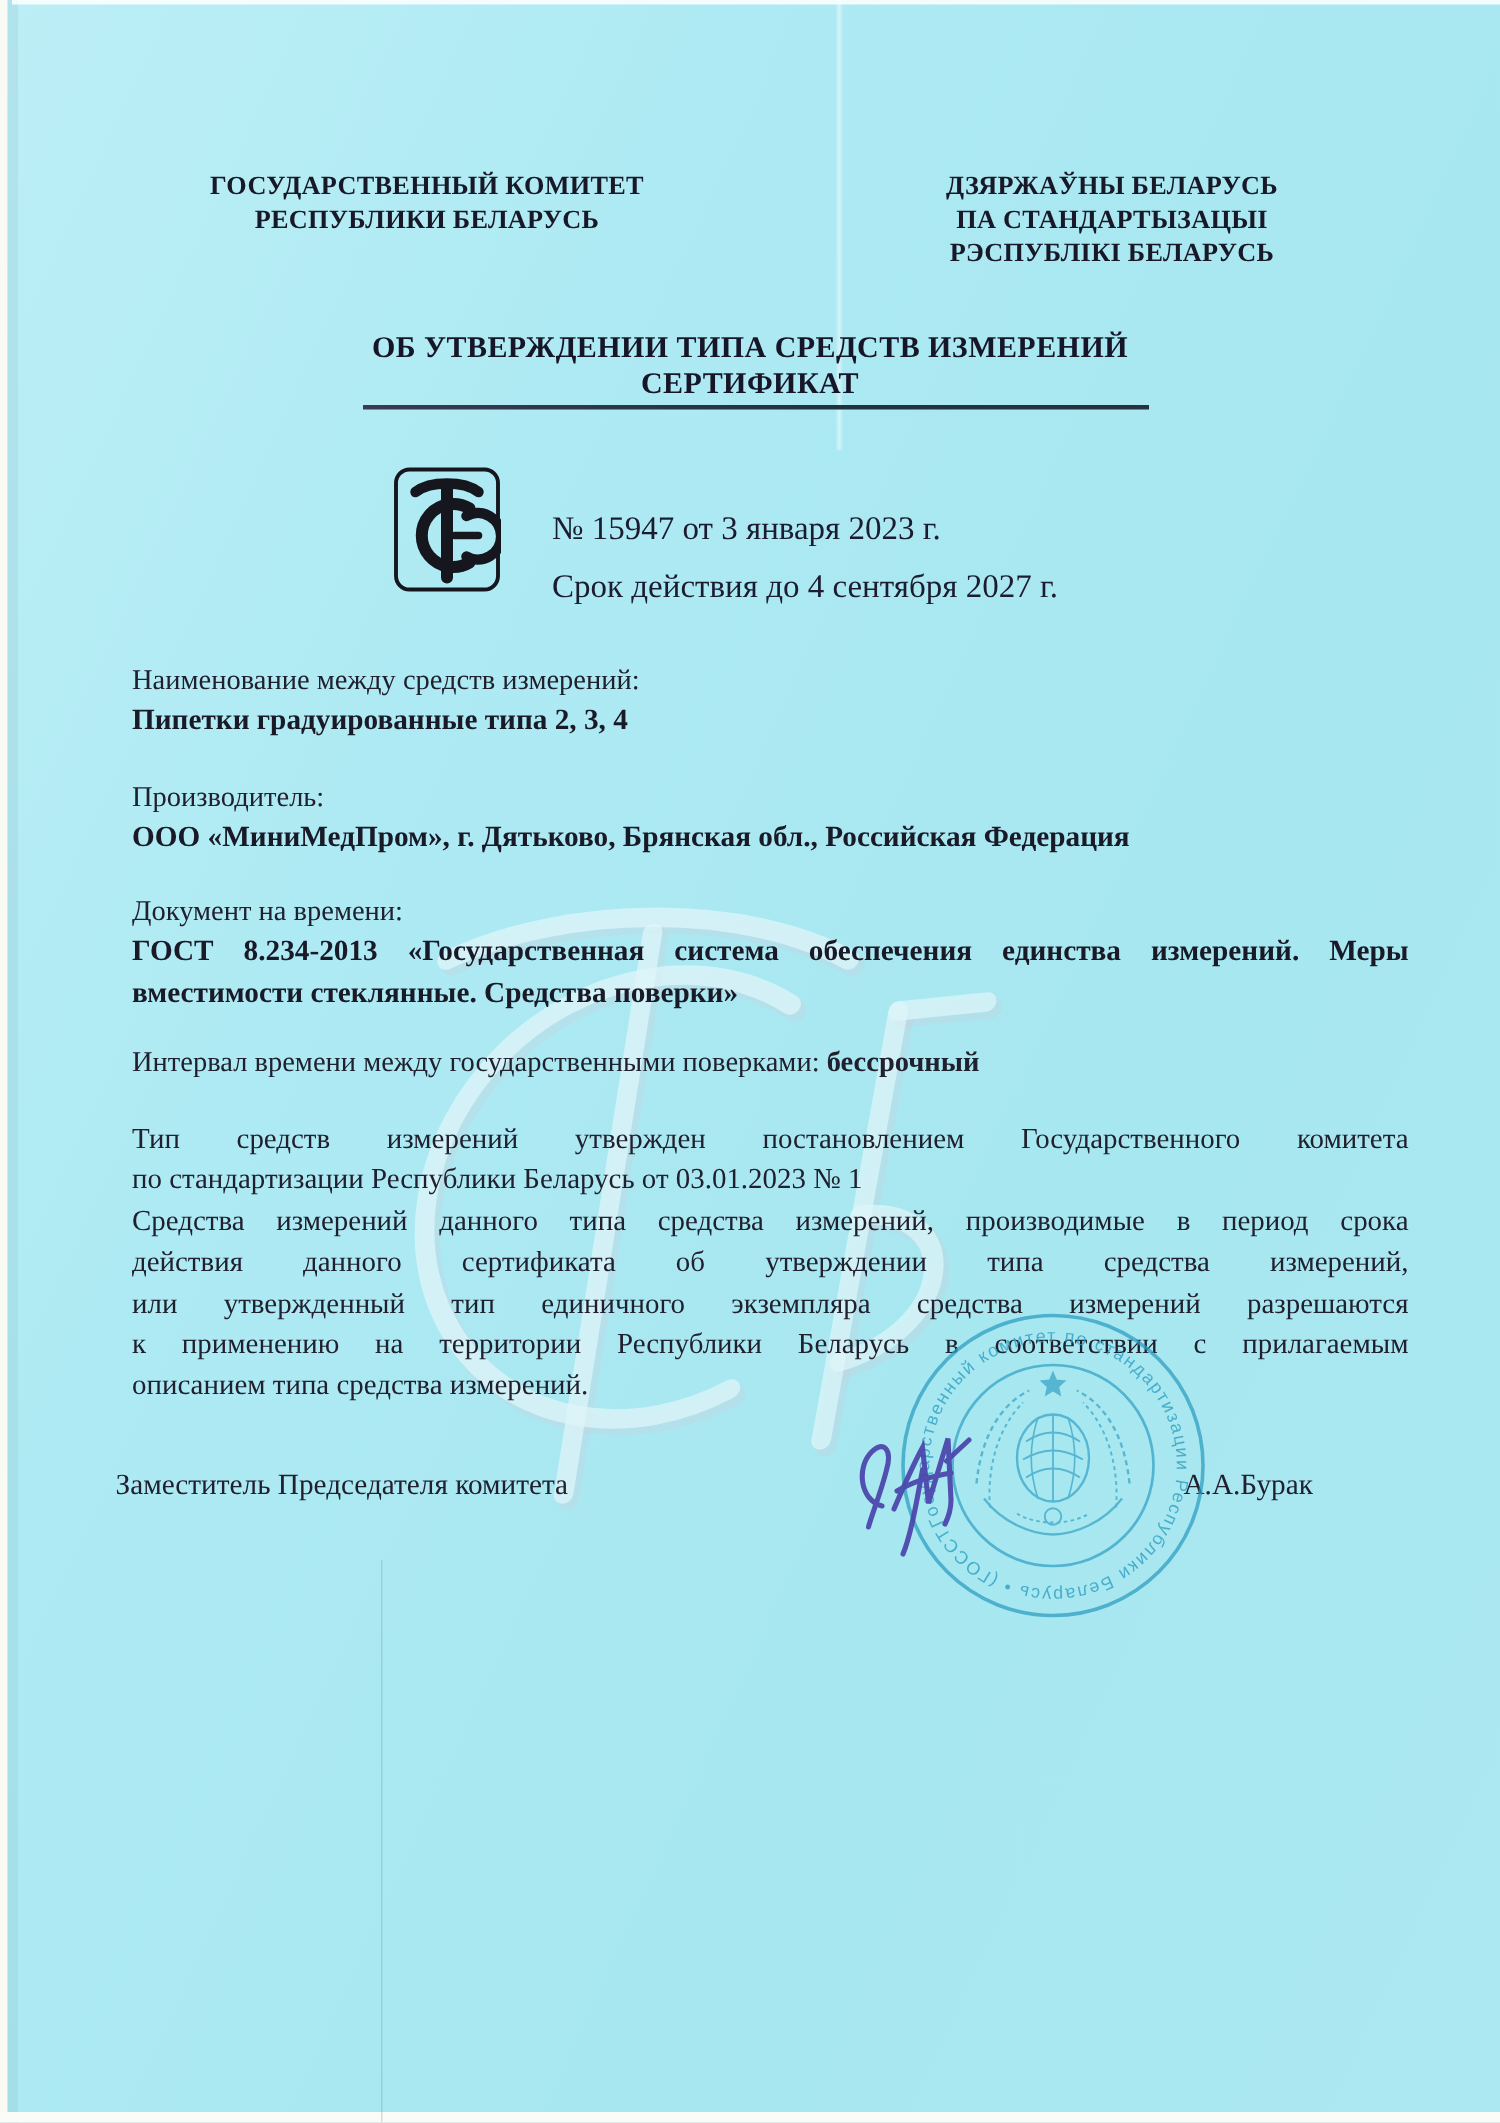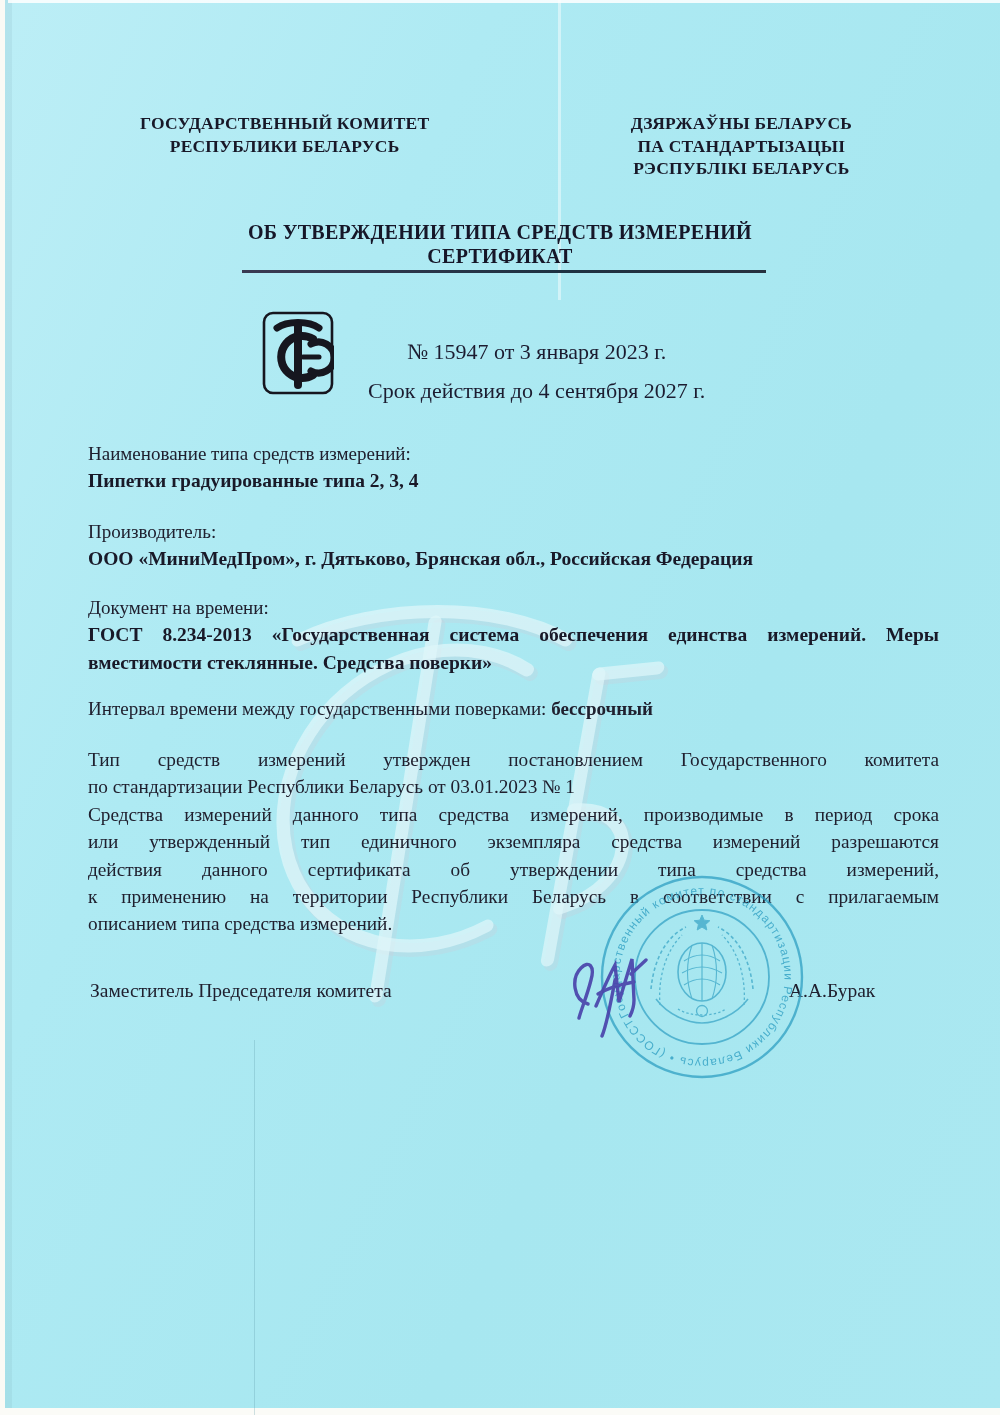--- a/index.html
+++ b/index.html
@@ -25,36 +25,36 @@
     padding:0 148px 0 140px;box-sizing:border-box;}
   .header-col{font-weight:bold;font-size:17.5px;line-height:22.5px;text-align:center;color:#181828;letter-spacing:.2px;}
 
   .title-block{position:absolute;top:221px;left:0;width:100%;text-align:center;color:#161628;}
   .title-line{font-weight:bold;font-size:20px;line-height:23.5px;letter-spacing:.3px;}
   .title-rule{position:absolute;top:270px;left:242px;width:524px;height:3px;
     background:linear-gradient(90deg,#3a3a52,#1e3242 60%,#27313f);}
 
   
   .logo-box{position:absolute;top:311px;left:262px;width:72px;height:84px;}
-  .cert-lines{position:absolute;top:332px;left:368px;font-size:22px;line-height:39px;color:#1c1c30;text-align:center;}
+  .cert-lines{position:absolute;top:332px;left:368px;font-size:22px;line-height:39px;color:#1c1c30;}
 
   
   .sec{position:absolute;left:88px;width:851px;font-size:19px;line-height:27px;color:#20202f;}
   .sec .value{font-weight:bold;font-size:19.5px;color:#191928;}
   .jline{text-align:justify;text-align-last:justify;}
   .nline{text-align:left;}
   .sec-name{top:440px;}
   .sec-manufacturer{top:518px;}
   .sec-doc{top:594px;}
   .sec-doc .value{line-height:28px;}
   .sec-interval{top:695px;}
   .sec-approval{top:746px;line-height:27.4px;font-size:19.3px;}
 
   .sign-row{position:absolute;top:980px;left:0;width:100%;font-size:19.5px;color:#20202f;}
-  .sign-label{position:absolute;left:90px;top:0;}
+  .sign-label{position:absolute;left:77px;top:0;}
   .sign-name{position:absolute;left:789px;top:0;}
 
   
   .watermark{position:absolute;left:158px;top:578px;width:520px;height:450px;opacity:.62;pointer-events:none;}
 
   
   .stamp{position:absolute;left:594px;top:869px;width:216px;height:216px;opacity:.82;}
   .signature{position:absolute;left:568px;top:938px;width:112px;height:108px;}
 </style>
 </head>
@@ -118,21 +118,21 @@
       <path d="M 41,46 L 57,46" stroke-width="5"></path>
     </g>
   </svg>
 
   <div class="cert-lines">
     <div>№ 15947 от 3 января 2023 г.</div>
     <div>Срок действия до 4 сентября 2027 г.</div>
   </div>
 
   <div class="sec sec-name">
-    <div>Наименование типа средств измерений:</div>
+    <div>Наименование между средств измерений:</div>
     <div class="value">Пипетки градуированные типа 2, 3, 4</div>
   </div>
 
   <div class="sec sec-manufacturer">
     <div>Производитель:</div>
     <div class="value">ООО «МиниМедПром», г. Дятьково, Брянская обл., Российская Федерация</div>
   </div>
 
   <div class="sec sec-doc">
     <div>Документ на времени:</div>
@@ -141,22 +141,22 @@
   </div>
 
   <div class="sec sec-interval">
     <span>Интервал времени между государственными поверками: </span><b>бессрочный</b>
   </div>
 
   <div class="sec sec-approval">
     <div class="jline">Тип средств измерений утвержден постановлением Государственного комитета</div>
     <div class="nline">по стандартизации Республики Беларусь от 03.01.2023 № 1</div>
     <div class="jline">Средства измерений данного типа средства измерений, производимые в период срока</div>
+    <div class="jline">действия данного сертификата об утверждении типа средства измерений,</div>
     <div class="jline">или утвержденный тип единичного экземпляра средства измерений разрешаются</div>
-    <div class="jline">действия данного сертификата об утверждении типа средства измерений,</div>
     <div class="jline">к применению на территории Республики Беларусь в соответствии с прилагаемым</div>
     <div class="nline">описанием типа средства измерений.</div>
   </div>
 
   <div class="sign-row">
     <span class="sign-label">Заместитель Председателя комитета</span>
     <span class="sign-name">А.А.Бурак</span>
   </div>
 
   <svg class="stamp" viewBox="0 0 216 216">

